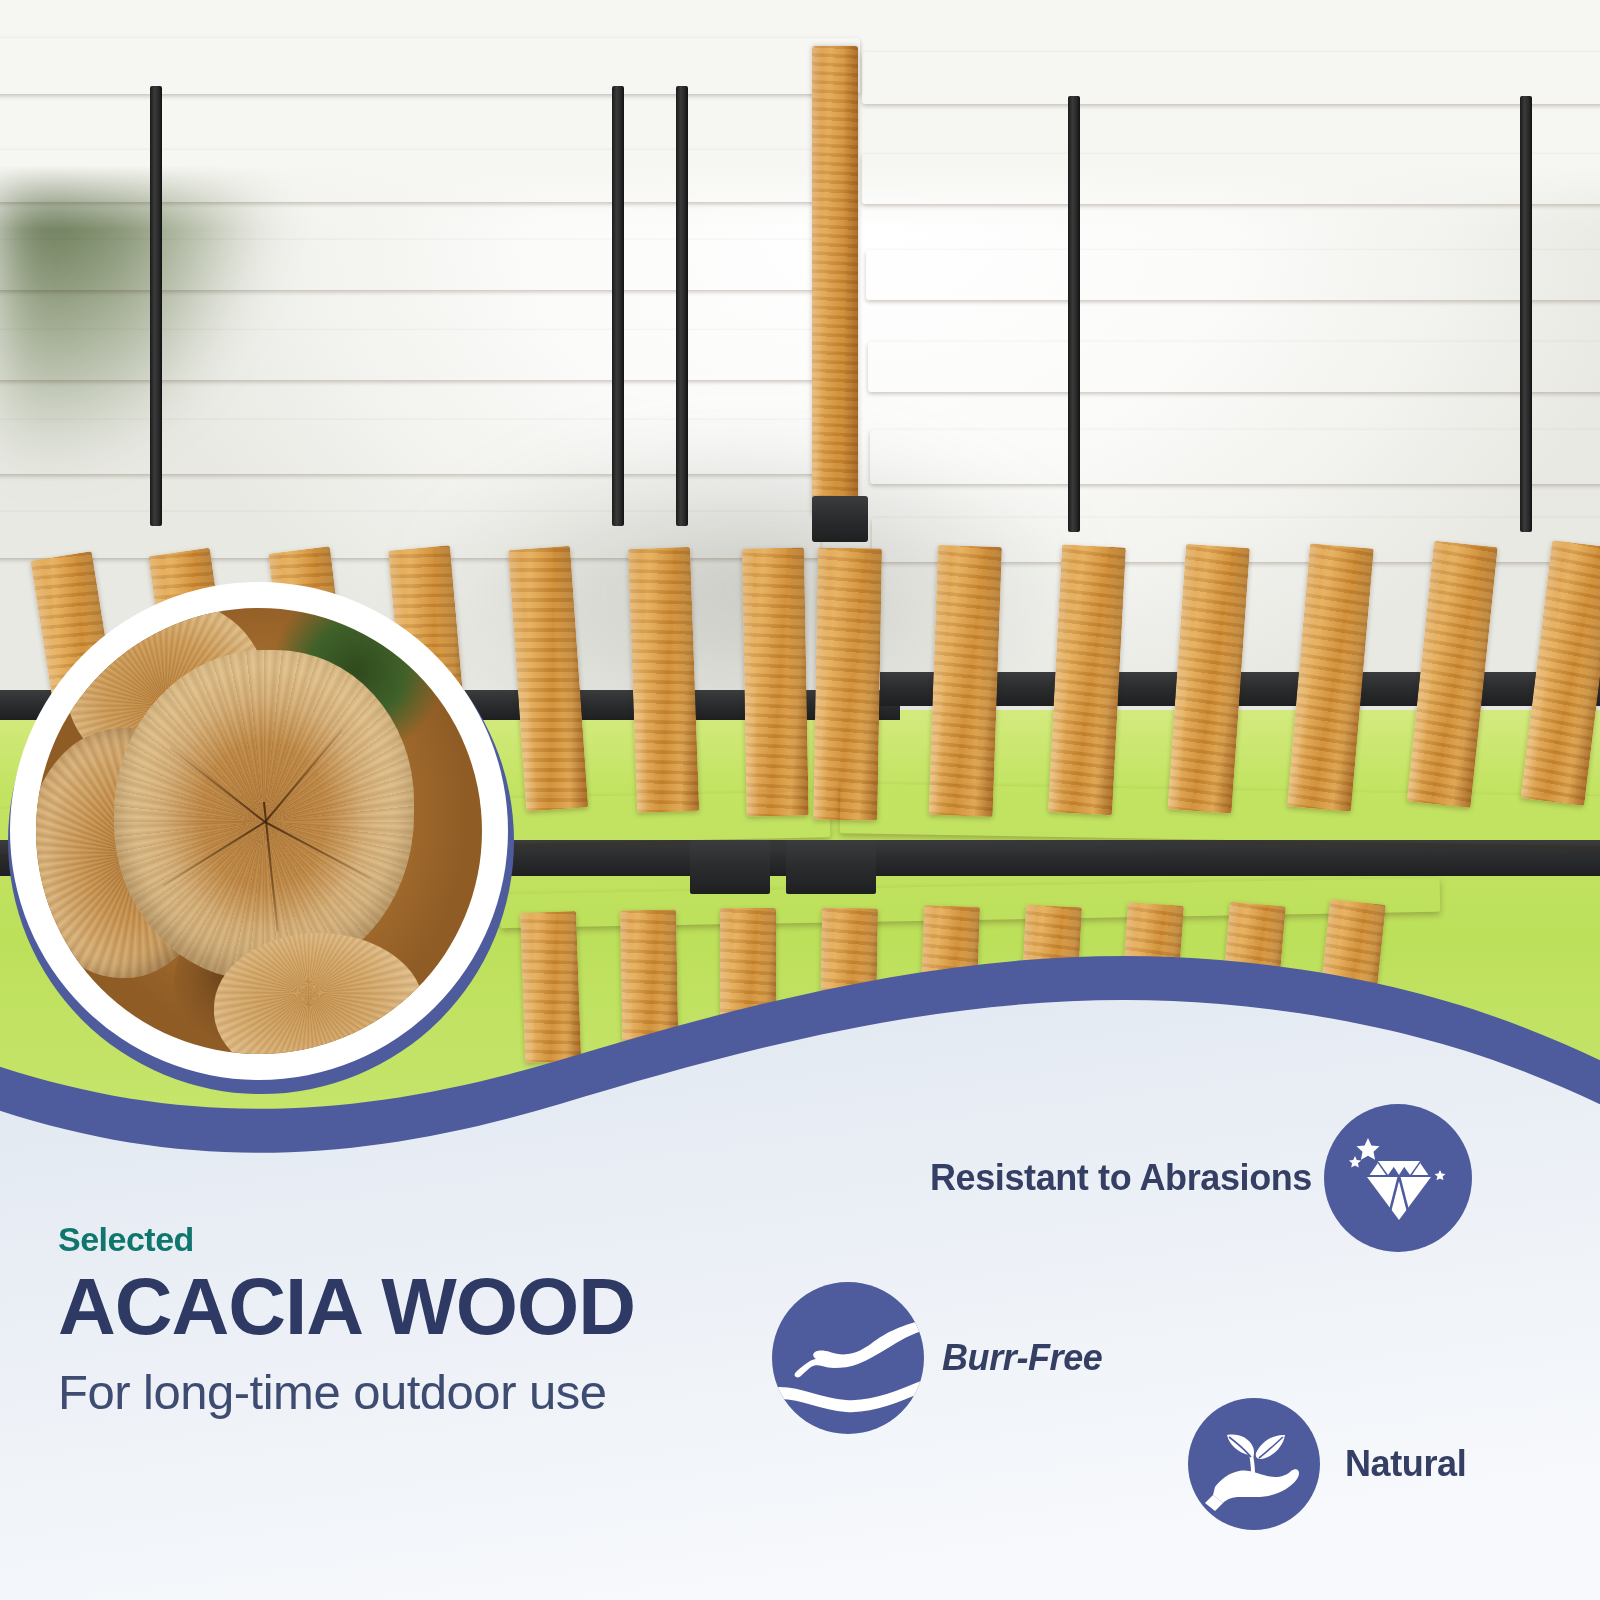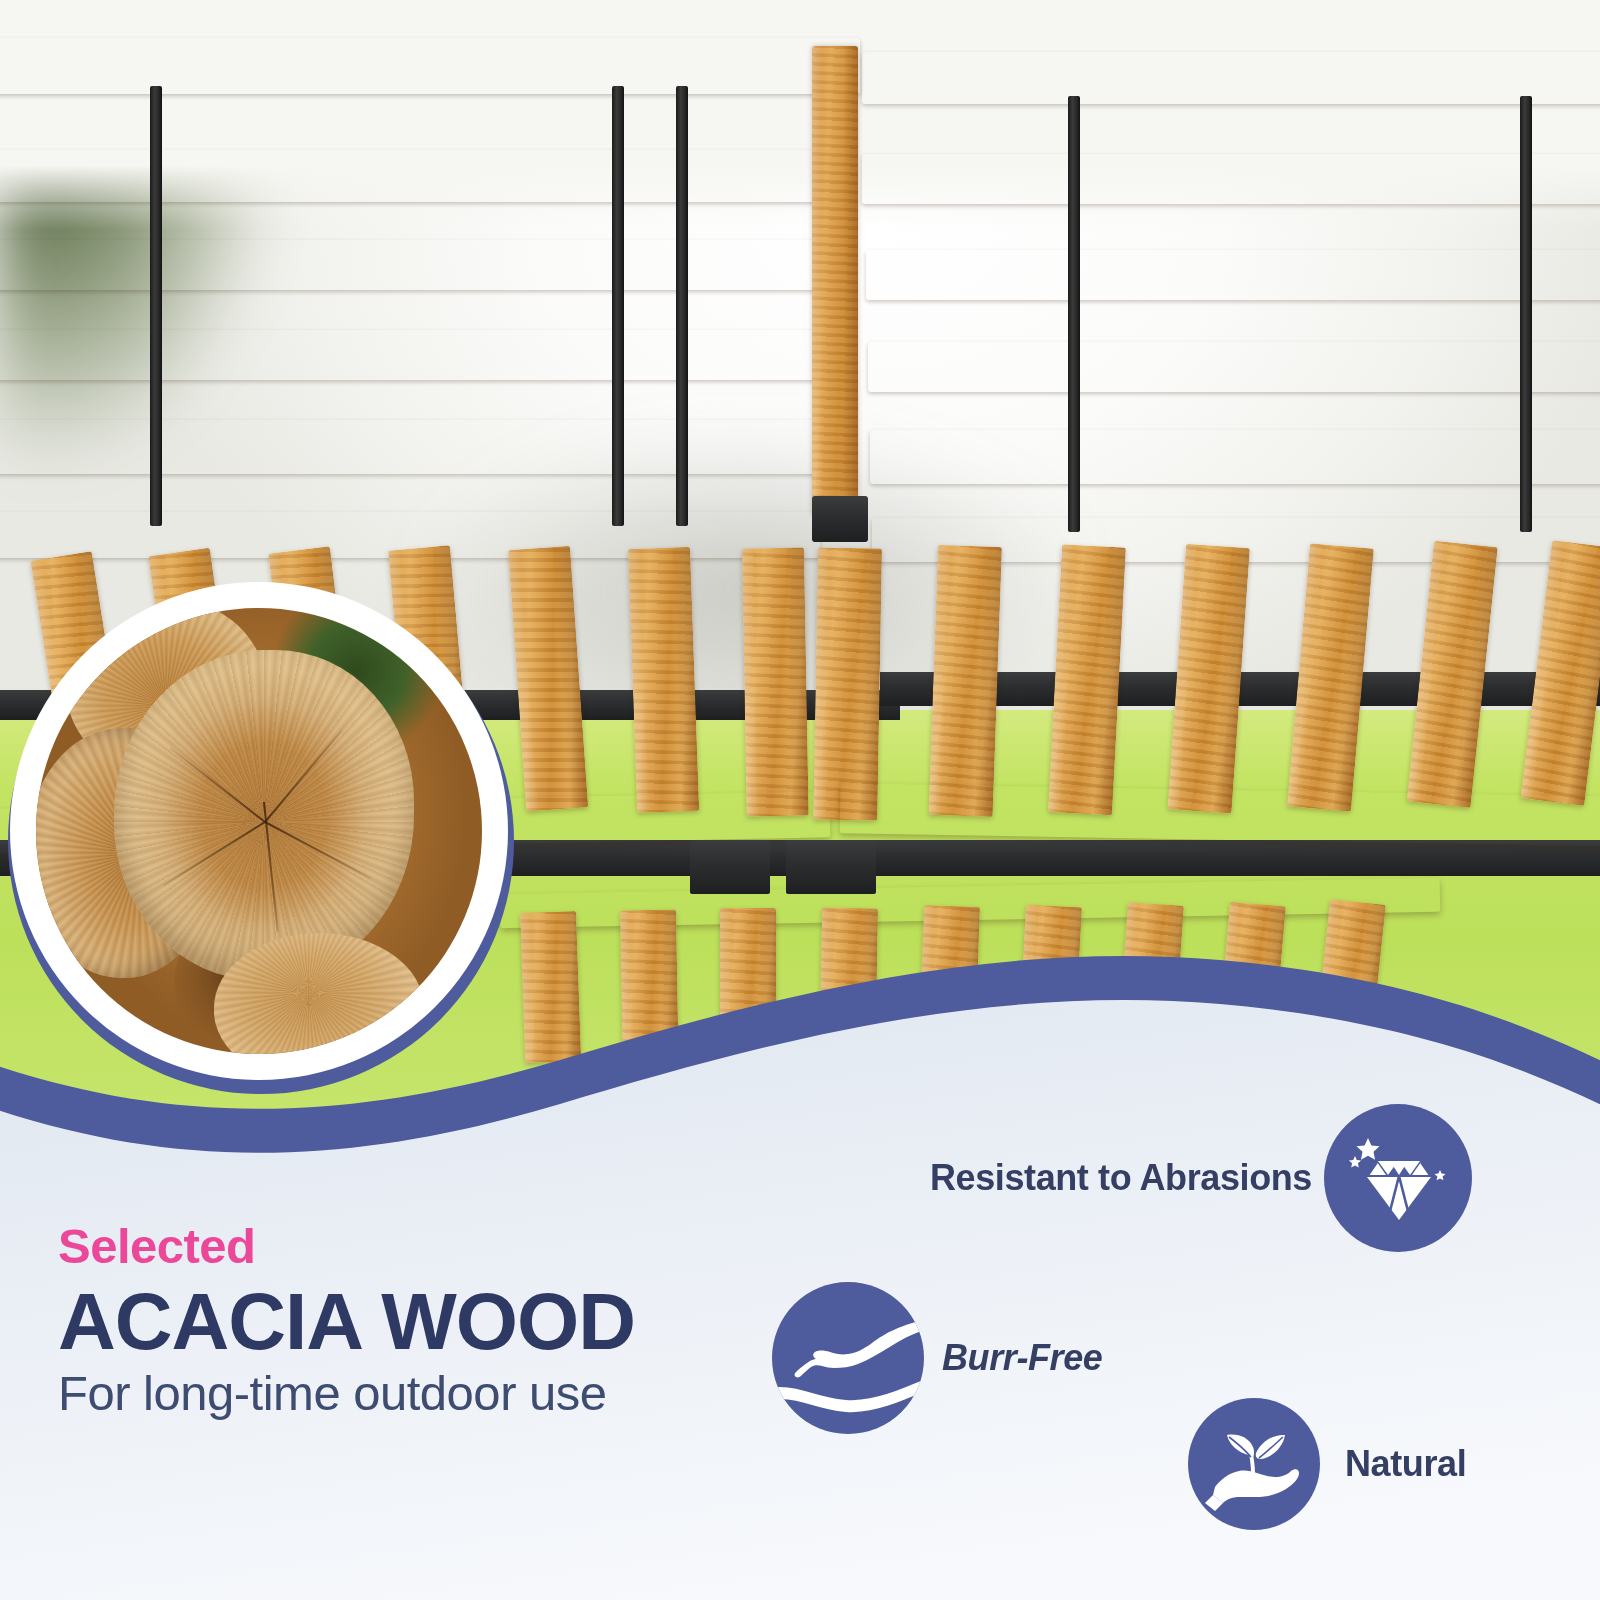--- a/index.html
+++ b/index.html
@@ -204,30 +204,30 @@
     background:radial-gradient(ellipse 90px 80px at 50% 40%, rgba(58,34,12,.85) 0%, rgba(90,55,20,.4) 60%, rgba(120,80,35,0) 100%);
     border-radius:50%;
   }
 
   
   .wave-layer { position:absolute; left:0; top:0; width:1600px; height:1600px; pointer-events:none; }
 
   
   .headline-block { position:absolute; left:58px; top:1222px; width:720px; }
   .h-small {
-    font-size:49px; font-weight:bold; letter-spacing:-.5px;
-    color:#ec4899; line-height:1.0;
+    font-size:34px; font-weight:bold; letter-spacing:-.5px;
+    color:#0f766e; line-height:1.0;
   }
   .h-big {
     font-size:80px; font-weight:bold; letter-spacing:-1px;
     color:#2e3a63; line-height:1.12; margin-top:6px;
   }
   .h-sub {
     font-size:49px; font-weight:normal; letter-spacing:-.5px;
-    color:#3e4c71; line-height:1.1; 
+    color:#3e4c71; line-height:1.1; margin-top:14px;
   }
 
   
   .badge { position:absolute; display:flex; align-items:center; }
   .badge-circle {
     border-radius:50%; background:#4e5c9e;
     display:flex; align-items:center; justify-content:center;
     flex:none;
   }
   .badge-label {

